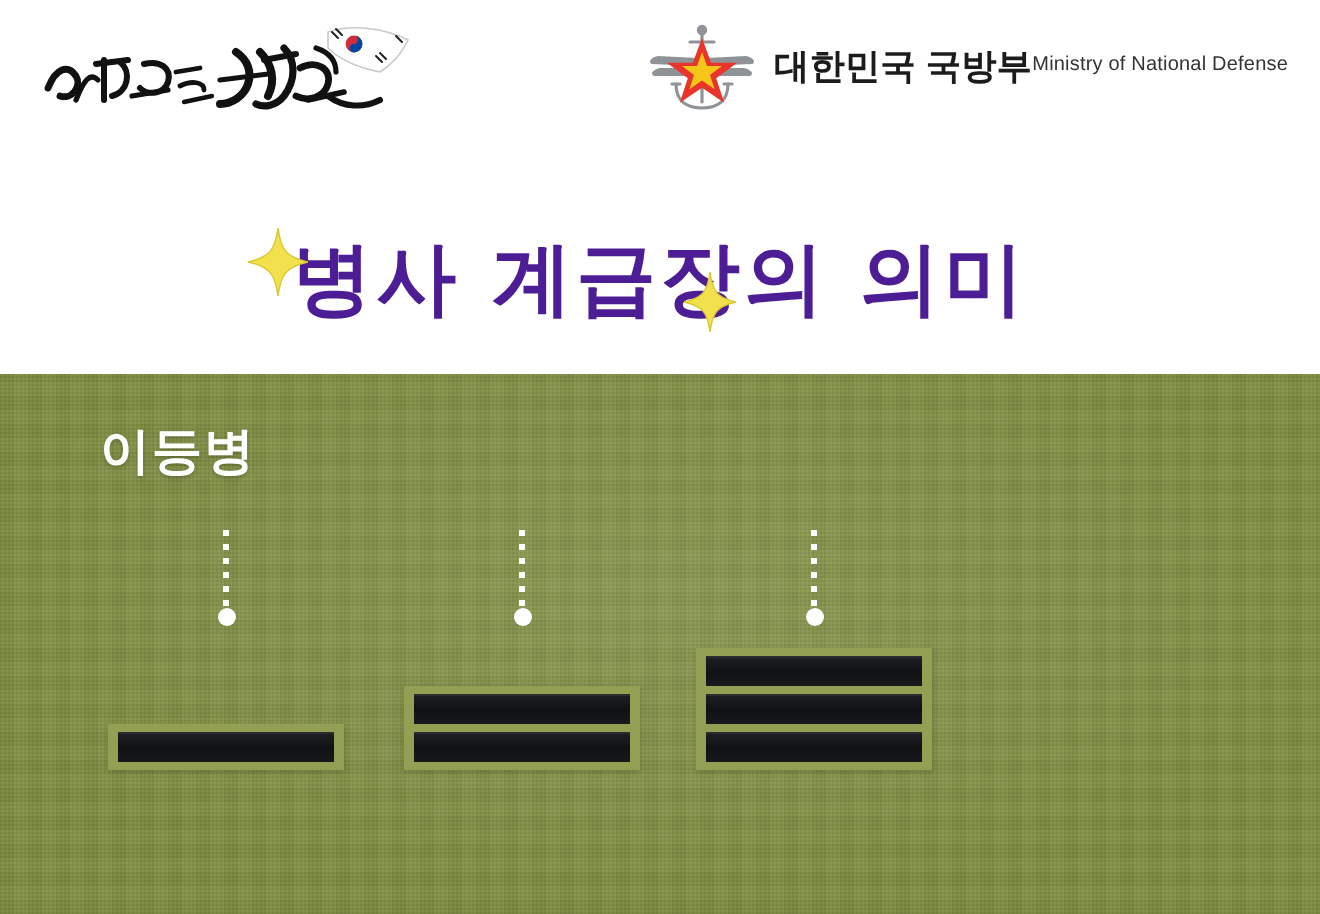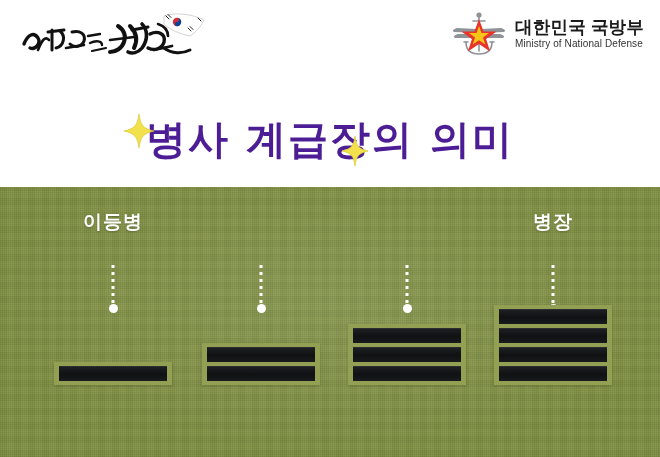--- a/index.html
+++ b/index.html
@@ -47,21 +47,21 @@
     align-items: center;
     gap: 8px;
   }
   #mnd-emblem {
     width: 56px;
     height: 50px;
     flex: none;
   }
   #mnd-text {
     display: flex;
-    flex-direction: column;
+    flex-direction: row;
     justify-content: flex-start;
     line-height: 1;
   }
   #mnd-name-ko {
     font-size: 17.5px;
     font-weight: bold;
     color: #1b1b1b;
     letter-spacing: 0.2px;
     white-space: nowrap;
   }
@@ -124,25 +124,24 @@
 
   
   .rank-col {
     position: absolute;
     top: 0;
     width: 150px;
     height: 270px;
   }
   .rank-label {
     position: absolute;
-    left: 0;
+    left: 12px;
     width: 150px;
-    text-align: center;
     font-family: "DejaVu Sans", sans-serif;
-    font-size: 19px;
+    font-size: 25px;
     font-weight: bold;
     color: #ffffff;
     letter-spacing: 1px;
     white-space: nowrap;
     text-shadow: 0 1px 2px rgba(0,0,0,0.22);
   }
   .connector {
     position: absolute;
     left: 50%;
     transform: translateX(-50%);
@@ -309,28 +308,15 @@
         <div class="dots"></div>
         <div class="endpoint"></div>
       </div>
       <div class="insignia" style="top:137px;">
         <div class="bar"></div>
         <div class="bar"></div>
         <div class="bar"></div>
       </div>
     </div>
 
-    <div class="rank-col" style="left:478px;">
-      <div class="rank-label" style="top:22px;">병장</div>
-      <div class="connector" style="top:78px; height:44px;">
-        <div class="dots"></div>
-        <div class="endpoint"></div>
-      </div>
-      <div class="insignia" style="top:118px;">
-        <div class="bar"></div>
-        <div class="bar"></div>
-        <div class="bar"></div>
-        <div class="bar"></div>
-      </div>
-    </div>
 
   </div>
 </div>
 
 </body></html>

